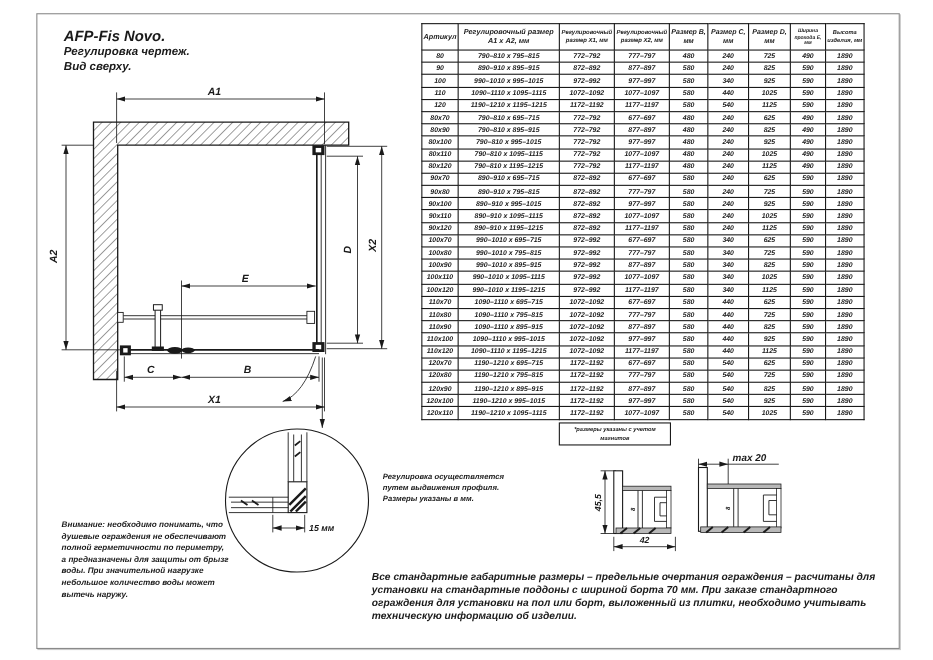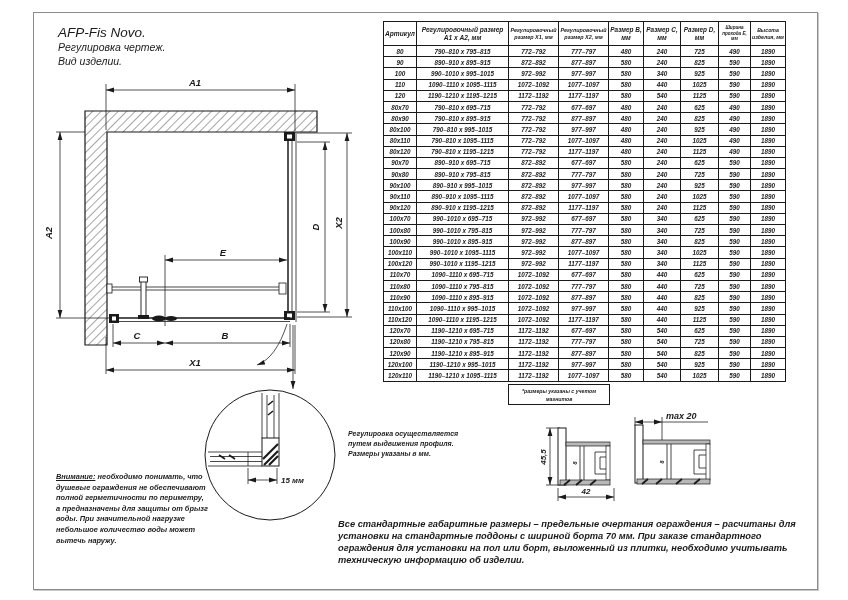--- a/index.html
+++ b/index.html
@@ -2,21 +2,21 @@
 <html><head>
 <meta charset="utf-8">
 <style>
   html,body{margin:0;padding:0;background:#fff;}
   body{width:848px;height:600px;position:relative;overflow:hidden;
        font-family:"Liberation Sans",sans-serif;color:#1a1a1a;}
   .abs{position:absolute;}
   .frame{left:33px;top:12px;width:783px;height:576px;border:1.4px solid #8a8a8a;
          box-shadow:1px 1px 0 #c9c9c9;}
   
-  .title{left:58px;top:24px;font-style:italic;font-weight:normal;}
+  .title{left:58px;top:24px;font-style:italic;font-weight:bold;}
   .title .l1{font-size:13.5px;line-height:17px;}
   .title .l2{font-size:10.5px;line-height:13.5px;}
   
   table.spec{left:383px;top:21px;width:402px;border-collapse:collapse;table-layout:fixed;
              position:absolute;font-style:italic;font-weight:bold;}
   table.spec th,table.spec td{border:1px solid #1a1a1a;padding:0;text-align:center;
              overflow:hidden;white-space:nowrap;}
   table.spec th{height:23px;font-size:6px;line-height:1.2;white-space:normal;font-weight:bold;}
   table.spec th:nth-child(1),table.spec th:nth-child(2){font-size:6.6px;}
   table.spec th:nth-child(3),table.spec th:nth-child(4){font-size:5.4px;}
@@ -24,39 +24,39 @@
   table.spec th:nth-child(8){font-size:4.6px;}
   table.spec th:nth-child(9){font-size:5.2px;}
   table.spec td{height:10.2px;font-size:6.3px;}
   .footnote{left:508px;top:384px;width:100px;height:17px;border:1px solid #1a1a1a;
             font-size:5.2px;line-height:1.55;text-align:center;font-style:italic;font-weight:bold;
             padding-top:2px;}
   
   .adjust{left:348px;top:429px;font-size:7px;line-height:10px;font-style:italic;font-weight:bold;}
   .warning{left:56px;top:472px;width:152px;font-size:7.4px;line-height:10.6px;
            font-style:italic;font-weight:bold;}
-  .warning .u{text-decoration:underline;}
+  .warning .u{}
   .footer{left:338px;top:519px;width:478px;font-size:9.3px;line-height:11.9px;
           font-style:italic;font-weight:bold;}
   svg{position:absolute;overflow:visible;}
   svg text{font-family:"Liberation Sans",sans-serif;font-style:italic;font-weight:bold;
            fill:#1a1a1a;}
   .dim{stroke:#1a1a1a;stroke-width:0.75;fill:none;}
   .thin{stroke:#1a1a1a;stroke-width:0.8;fill:none;}
   .thick{stroke:#1a1a1a;stroke-width:1.5;fill:none;}
 </style>
 </head>
 <body>
 
 <div class="abs frame"></div>
 
 <div class="abs title">
   <div class="l1">AFP-Fis Novo.</div>
   <div class="l2">Регулировка чертеж.</div>
-  <div class="l2">Вид изделии.</div>
+  <div class="l2">Вид сверху.</div>
 </div>
 
 <svg style="left:35px;top:75px" width="345" height="450" viewBox="0 0 345 450">
   <defs>
     <pattern id="hatch" width="6" height="6" patternUnits="userSpaceOnUse" patternTransform="rotate(45)">
       <line x1="0" y1="0" x2="0" y2="6" stroke="#3a3a3a" stroke-width="0.9"></line>
     </pattern>
     <marker id="ar" markerWidth="9" markerHeight="6" refX="8" refY="3" orient="auto-start-reverse" markerUnits="userSpaceOnUse">
       <path d="M0,0.6 L8,3 L0,5.4 z" fill="#1a1a1a"></path>
     </marker>

